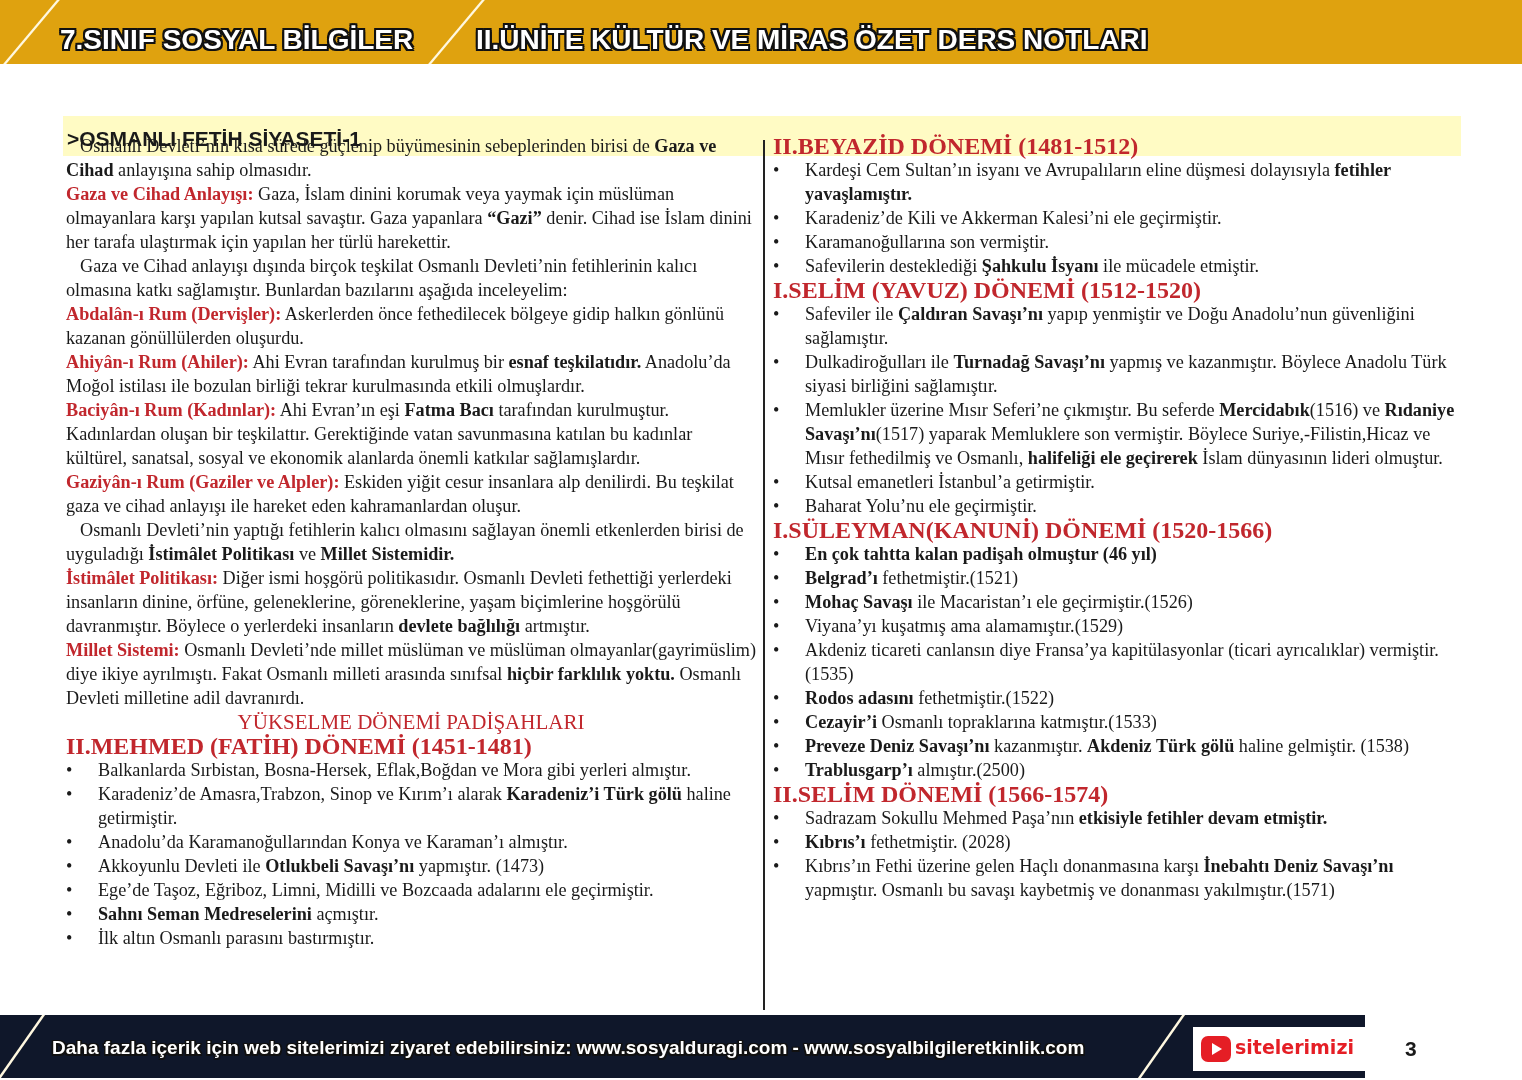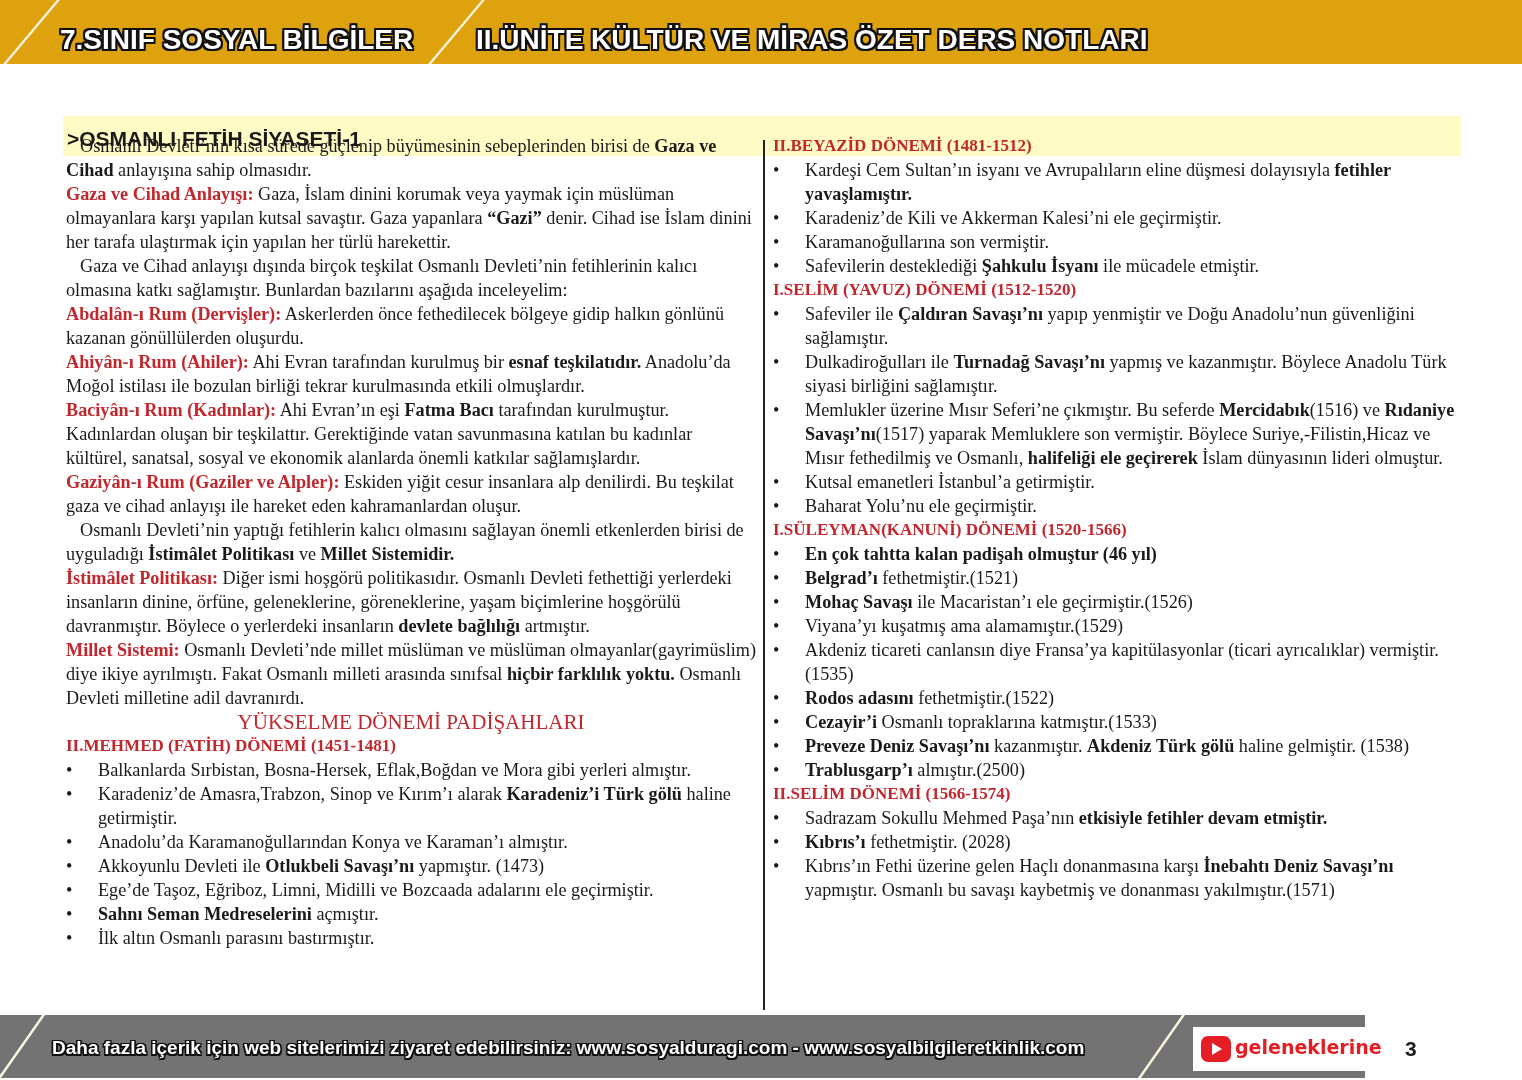--- a/index.html
+++ b/index.html
@@ -15,25 +15,25 @@
                       font-weight:bold; font-size:21px; color:#1a1a1a; }
   .col { position:absolute; top:134px; font-size:18.2px; line-height:24px; }
   .col-left { left:66px; width:690px; }
   .col-right { left:773px; width:690px; }
   .divider { position:absolute; left:763px; top:140px; width:2px; height:870px; background:#222; }
   .p { margin:0; text-align:left; }
   .indent { text-indent:14px; }
   .term { color:#c1272d; font-weight:bold; }
   b { font-weight:bold; }
   .ctitle { text-align:center; color:#c1272d; font-weight:normal; font-size:21px; line-height:24px; margin:0; }
-  .rtitle { color:#c1272d; font-weight:bold; font-size:17px; line-height:24px; margin:0; }
+  .rtitle { color:#c1272d; font-weight:bold; font-size:24px; line-height:24px; margin:0; }
   ul { list-style:none; margin:0; padding:0; }
   li { position:relative; padding-left:32px; }
   li::before { content:"•"; position:absolute; left:0; top:0; }
-  .footer { position:absolute; left:0; top:1015px; width:1365px; height:63px; background:#737373; }
+  .footer { position:absolute; left:0; top:1015px; width:1365px; height:63px; background:#0f172a; }
   .footer .slash { position:absolute; width:3px; background:#fff8e0; transform:skewX(-35deg); top:0; height:63px; }
   .ftext { position:absolute; left:52px; top:22px; font-family:"Liberation Sans", sans-serif; font-weight:bold;
            font-size:19px; color:#fff;
            text-shadow: -1.5px -1.5px 0 #111, 1.5px -1.5px 0 #111, -1.5px 1.5px 0 #111, 1.5px 1.5px 0 #111, 0 1.5px 0 #111, 0 -1.5px 0 #111, 1.5px 0 0 #111, -1.5px 0 0 #111; }
   .yt-box { position:absolute; left:1193px; top:1027px; width:172px; height:44px; background:#fff; }
   .yt-icon { position:absolute; left:8px; top:9px; width:30px; height:26px; background:#e51e25; border-radius:7px; }
   .yt-icon::after { content:""; position:absolute; left:11px; top:7px; border-left:10px solid #fff; border-top:6px solid transparent; border-bottom:6px solid transparent; }
   .yt-label { position:absolute; left:42px; top:9px; font-family:"DejaVu Sans", sans-serif; font-weight:bold; font-size:19px; color:#e51e25; }
   .pagenum { position:absolute; left:1405px; top:1037px; font-family:"Liberation Sans", sans-serif; font-weight:bold; font-size:21px; color:#1a1a1a; }
 </style>
@@ -113,15 +113,15 @@
   </ul>
 </div>
 
 <div class="footer">
   <div class="slash" style="left:20px;"></div>
   <div class="slash" style="left:1160px;"></div>
   <div class="ftext">Daha fazla içerik için web sitelerimizi ziyaret edebilirsiniz: www.sosyalduragi.com - www.sosyalbilgileretkinlik.com</div>
 </div>
 <div class="yt-box">
   <div class="yt-icon"></div>
-  <div class="yt-label">geleneklerine</div>
+  <div class="yt-label">sitelerimizi</div>
 </div>
 <div class="pagenum">3</div>
 
 </body></html>

